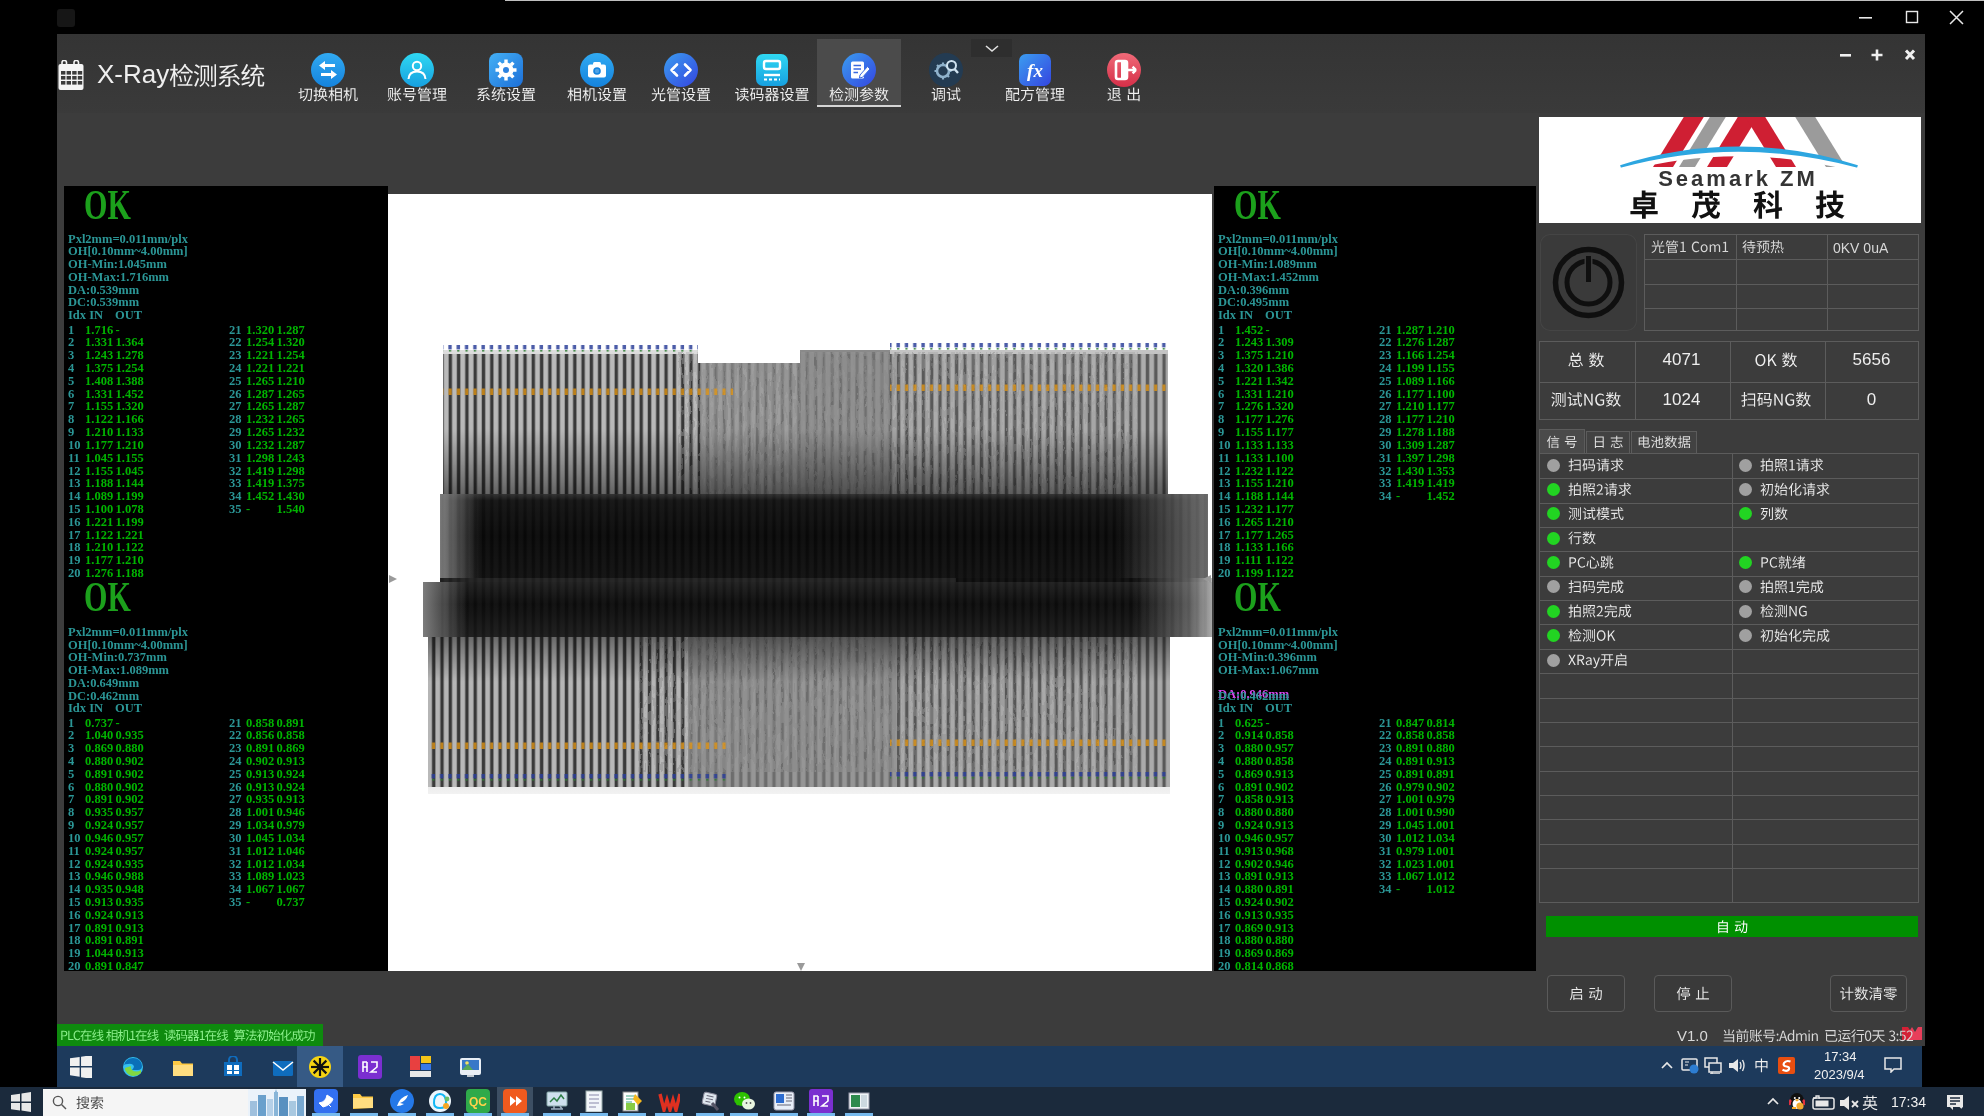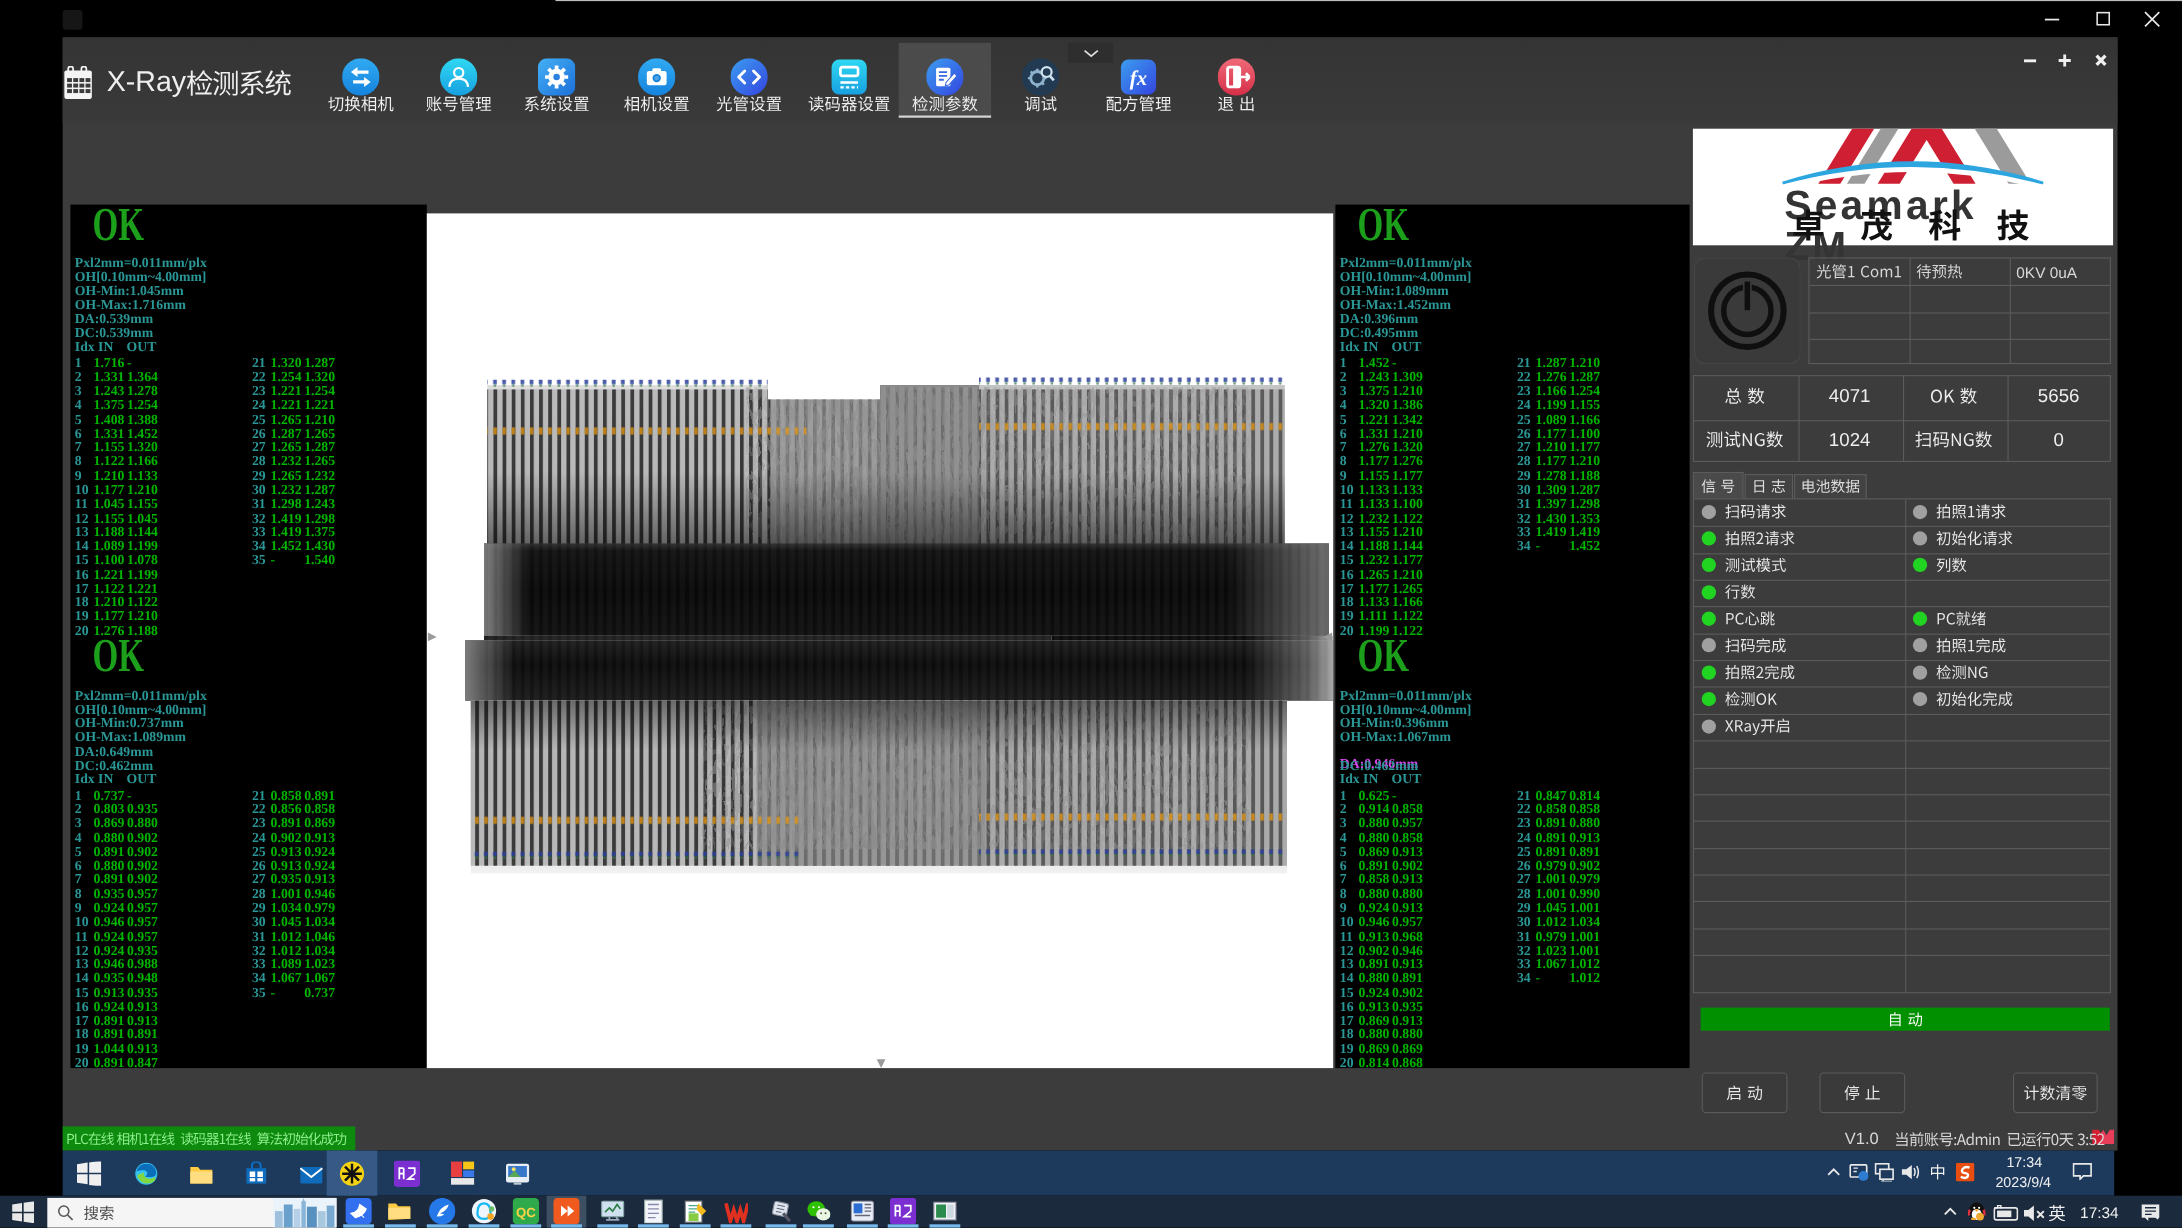--- a/index.html
+++ b/index.html
@@ -251,21 +251,21 @@
 <div style="position:absolute;left:68px;top:651.36px;white-space:pre;font-family:'Liberation Serif',serif;font-weight:bold;font-size:12.5px;color:#2b9696">OH-Min:0.737mm</div>
 <div style="position:absolute;left:68px;top:664.14px;white-space:pre;font-family:'Liberation Serif',serif;font-weight:bold;font-size:12.5px;color:#2b9696">OH-Max:1.089mm</div>
 <div style="position:absolute;left:68px;top:676.92px;white-space:pre;font-family:'Liberation Serif',serif;font-weight:bold;font-size:12.5px;color:#2b9696">DA:0.649mm</div>
 <div style="position:absolute;left:68px;top:689.7px;white-space:pre;font-family:'Liberation Serif',serif;font-weight:bold;font-size:12.5px;color:#2b9696">DC:0.462mm</div>
 <div style="position:absolute;left:68px;top:701.5px;white-space:pre;font-family:'Liberation Serif',serif;font-weight:bold;font-size:12.5px;color:#2b9696">Idx IN</div>
 <div style="position:absolute;left:115px;top:701.5px;white-space:pre;font-family:'Liberation Serif',serif;font-weight:bold;font-size:12.5px;color:#2b9696">OUT</div>
 <div style="position:absolute;left:68px;top:716.5px;white-space:pre;font-family:'Liberation Serif',serif;font-weight:bold;font-size:12.5px;color:#2b9696">1</div>
 <div style="position:absolute;left:85px;top:716.5px;white-space:pre;font-family:'Liberation Serif',serif;font-weight:bold;font-size:12.5px;color:#00b400">0.737</div>
 <div style="position:absolute;left:115.5px;top:716.5px;white-space:pre;font-family:'Liberation Serif',serif;font-weight:bold;font-size:12.5px;color:#00b400">-</div>
 <div style="position:absolute;left:68px;top:729.32px;white-space:pre;font-family:'Liberation Serif',serif;font-weight:bold;font-size:12.5px;color:#2b9696">2</div>
-<div style="position:absolute;left:85px;top:729.32px;white-space:pre;font-family:'Liberation Serif',serif;font-weight:bold;font-size:12.5px;color:#00b400">0.803</div>
+<div style="position:absolute;left:85px;top:729.32px;white-space:pre;font-family:'Liberation Serif',serif;font-weight:bold;font-size:12.5px;color:#00b400">1.040</div>
 <div style="position:absolute;left:115.5px;top:729.32px;white-space:pre;font-family:'Liberation Serif',serif;font-weight:bold;font-size:12.5px;color:#00b400">0.935</div>
 <div style="position:absolute;left:68px;top:742.14px;white-space:pre;font-family:'Liberation Serif',serif;font-weight:bold;font-size:12.5px;color:#2b9696">3</div>
 <div style="position:absolute;left:85px;top:742.14px;white-space:pre;font-family:'Liberation Serif',serif;font-weight:bold;font-size:12.5px;color:#00b400">0.869</div>
 <div style="position:absolute;left:115.5px;top:742.14px;white-space:pre;font-family:'Liberation Serif',serif;font-weight:bold;font-size:12.5px;color:#00b400">0.880</div>
 <div style="position:absolute;left:68px;top:754.96px;white-space:pre;font-family:'Liberation Serif',serif;font-weight:bold;font-size:12.5px;color:#2b9696">4</div>
 <div style="position:absolute;left:85px;top:754.96px;white-space:pre;font-family:'Liberation Serif',serif;font-weight:bold;font-size:12.5px;color:#00b400">0.880</div>
 <div style="position:absolute;left:115.5px;top:754.96px;white-space:pre;font-family:'Liberation Serif',serif;font-weight:bold;font-size:12.5px;color:#00b400">0.902</div>
 <div style="position:absolute;left:68px;top:767.78px;white-space:pre;font-family:'Liberation Serif',serif;font-weight:bold;font-size:12.5px;color:#2b9696">5</div>
 <div style="position:absolute;left:85px;top:767.78px;white-space:pre;font-family:'Liberation Serif',serif;font-weight:bold;font-size:12.5px;color:#00b400">0.891</div>
 <div style="position:absolute;left:115.5px;top:767.78px;white-space:pre;font-family:'Liberation Serif',serif;font-weight:bold;font-size:12.5px;color:#00b400">0.902</div>
@@ -746,21 +746,21 @@
 <path d="M114 50 L146 -2 L166 -2 L134 50 Z" fill="#cf1f33"></path>
 <path d="M140 50 L172 -2 L188 -2 L156 50 Z" fill="#9b9b9b"></path>
 <path d="M168 50 L200 -2 L220 -2 L188 50 Z" fill="#cf1f33"></path>
 <path d="M205 -2 L225 -2 L257 50 L237 50 Z" fill="#cf1f33"></path>
 <path d="M255 -2 L275 -2 L307 50 L287 50 Z" fill="#9b9b9b"></path>
 </g>
 <path d="M82 51 Q199 14 318 51" fill="none" stroke="#2da6e0" stroke-width="6"></path>
 <path d="M82 53 Q199 21 318 53" fill="none" stroke="#ffffff" stroke-width="4.5"></path>
 </g>
 </svg>
-<div style="position:absolute;left:1622px;top:168px;width:232px;font-family:'Liberation Sans',sans-serif;font-weight:bold;font-size:37px;color:#343434;letter-spacing:3px">Seamark ZM</div>
+<div style="position:absolute;left:1622px;top:168px;width:232px;text-align:center;font-family:'Liberation Sans',sans-serif;font-weight:bold;font-size:22px;color:#343434;letter-spacing:3px">Seamark ZM</div>
 <div style="position:absolute;left:1540px;top:234px;width:97px;height:97px;background:#3a3a3a;border-radius:10px;box-shadow:inset 0 0 0 1px #454545"></div>
 <svg style="position:absolute;left:1552px;top:246px" width="73" height="73" viewBox="0 0 73 73">
 <circle cx="36.5" cy="36.5" r="33" fill="none" stroke="#0f0f0f" stroke-width="5.5"></circle>
 <circle cx="36.5" cy="36.5" r="21.5" fill="none" stroke="#0f0f0f" stroke-width="5"></circle>
 <rect x="32.5" y="10" width="8" height="25" fill="#3a3a3a"></rect>
 <rect x="34" y="10" width="5" height="26" fill="#0f0f0f"></rect>
 </svg>
 <div style="position:absolute;left:1644px;top:234px;width:275px;height:97px;border:1px solid #5c5c5c;box-sizing:border-box">
     <div style="position:absolute;left:91px;top:0;width:1px;height:100%;background:#5c5c5c"></div>
     <div style="position:absolute;left:182px;top:0;width:1px;height:100%;background:#5c5c5c"></div>

